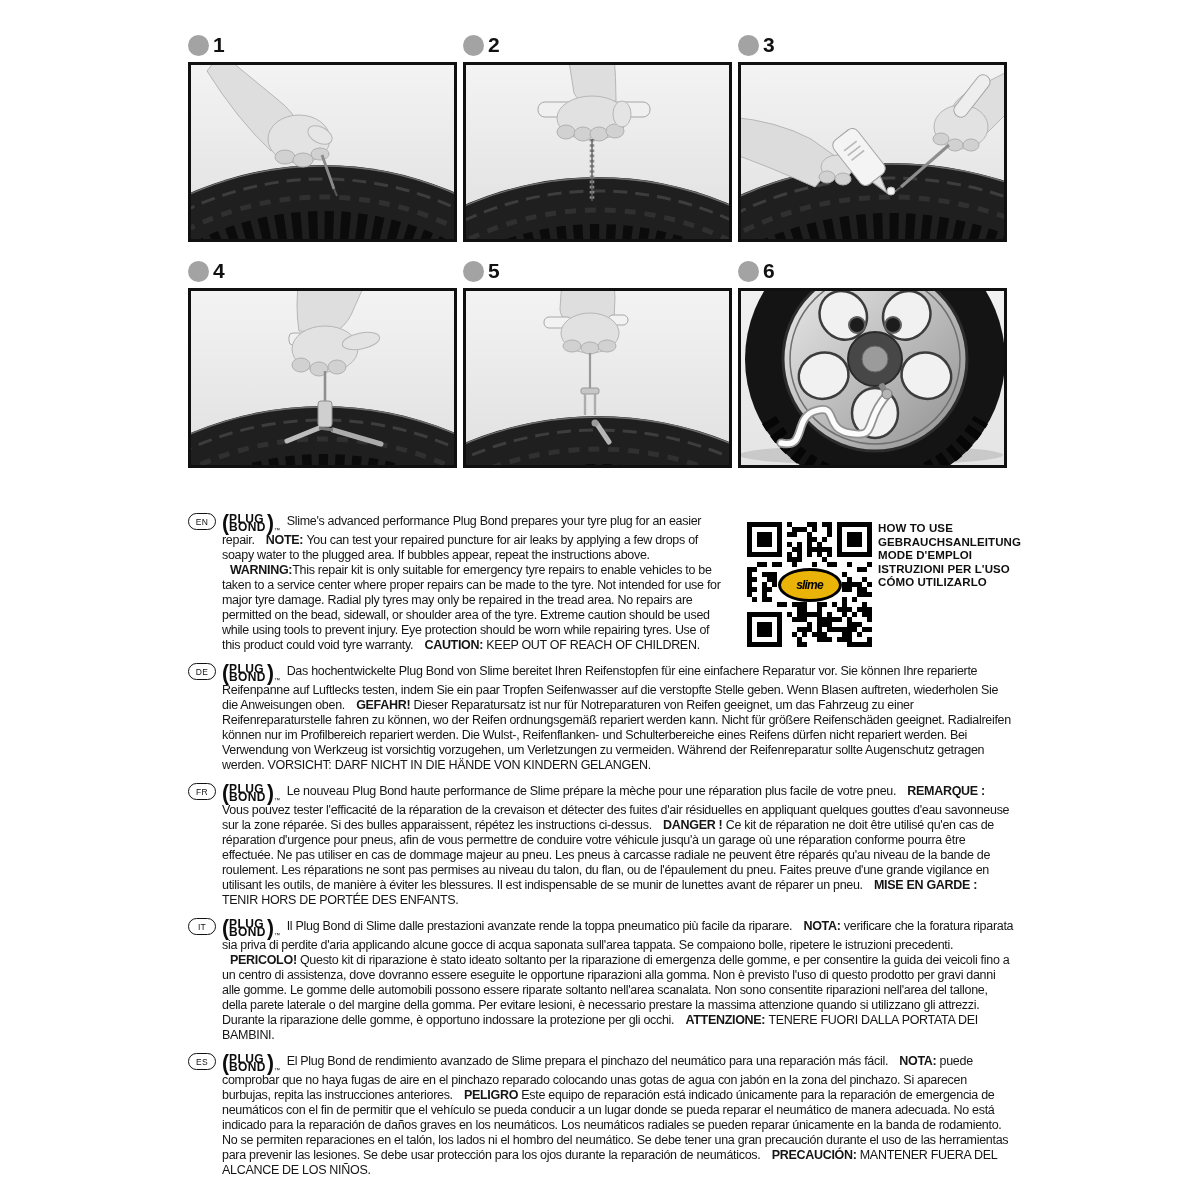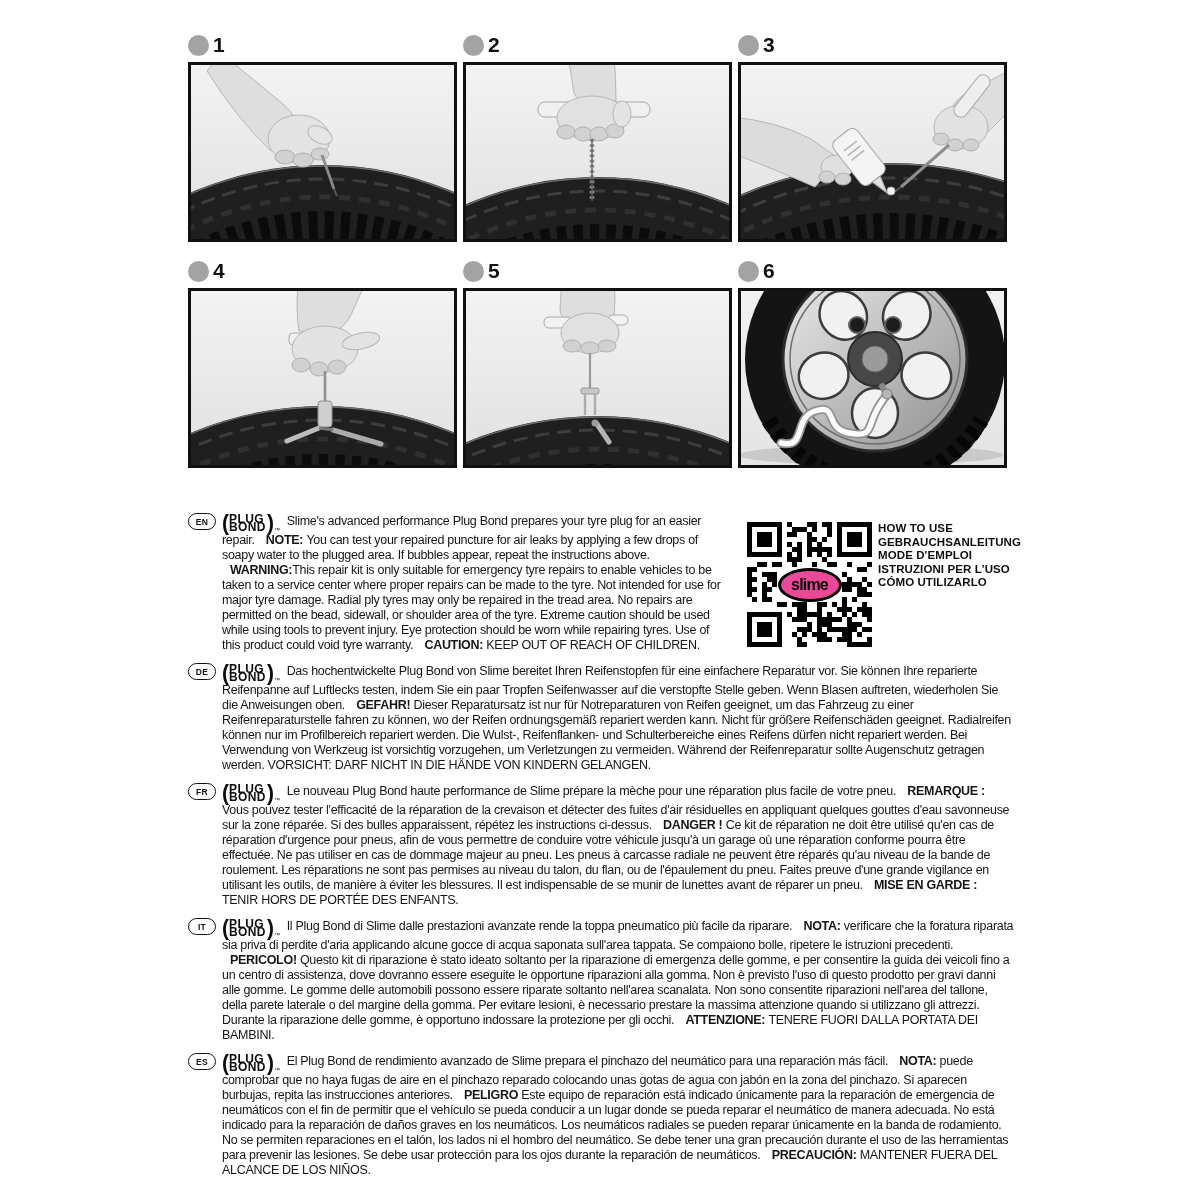--- a/index.html
+++ b/index.html
@@ -14,39 +14,39 @@
   .step-dot{width:21px;height:21px;border-radius:50%;background:#a3a3a3;flex:0 0 auto;}
   .step-num{font-size:21px;font-weight:800;margin-left:4px;letter-spacing:-0.5px;color:#111;}
   .step-photo{width:269px;height:180px;border:3px solid #101010;box-sizing:border-box;background:#ececec;}
   .step-photo svg{display:block;width:100%;height:100%;}
 
   
   .langs{position:absolute;left:188px;top:512px;width:830px;}
   .lang-block{position:relative;padding-left:34px;margin-bottom:9px;}
   .lang-icon{position:absolute;left:0;top:1px;width:28px;height:17px;box-sizing:border-box;
              border:1.8px solid #111;border-radius:9px;display:flex;align-items:center;justify-content:center;
-             font-size:8.5px;font-weight:700;letter-spacing:0.3px;color:#111;}
+             font-size:8.5px;font-weight:400;letter-spacing:0.3px;color:#111;}
   .lang-text{margin:0;font-size:12.5px;line-height:15px;letter-spacing:-0.3px;width:792px;color:#151515;}
   .lang-text.narrow{width:500px;}
   .lang-text b{font-weight:700;padding-left:8px;}
 
   
   .pb-logo{display:inline-flex;align-items:center;vertical-align:-5px;margin-right:7px;line-height:1;color:#0d0d0d;}
   .pb-paren{font-size:21px;font-weight:700;letter-spacing:-1px;transform:scaleY(1.02);}
   .pb-stack{display:flex;flex-direction:column;font-size:12px;font-weight:800;letter-spacing:0.4px;
             line-height:8px;margin:0 1px;}
   .pb-tm{font-size:6px;align-self:flex-end;margin-left:1px;}
 
   
   .qr-wrap{position:absolute;left:747px;top:522px;width:125px;height:125px;}
   .qr-wrap svg{display:block;}
   .slime-oval{position:absolute;left:50%;top:50%;transform:translate(-50%,-50%);
-              width:64px;height:34px;background:#ec4899;border:3px solid #000;border-radius:50%;
+              width:64px;height:34px;background:#eab308;border:3px solid #000;border-radius:50%;
               display:flex;align-items:center;justify-content:center;box-sizing:border-box;
-              font-weight:800;font-size:16px;letter-spacing:-0.8px;color:#000;}
+              font-style:italic;font-weight:800;font-size:12px;letter-spacing:-0.8px;color:#000;}
   .howto{position:absolute;left:878px;top:522px;}
   .howto div{font-size:11.5px;font-weight:700;line-height:13.6px;letter-spacing:0.1px;color:#0f0f0f;}
 </style>
 </head>
 <body>
 
 <div class="page">
 
   <div class="steps">
 

